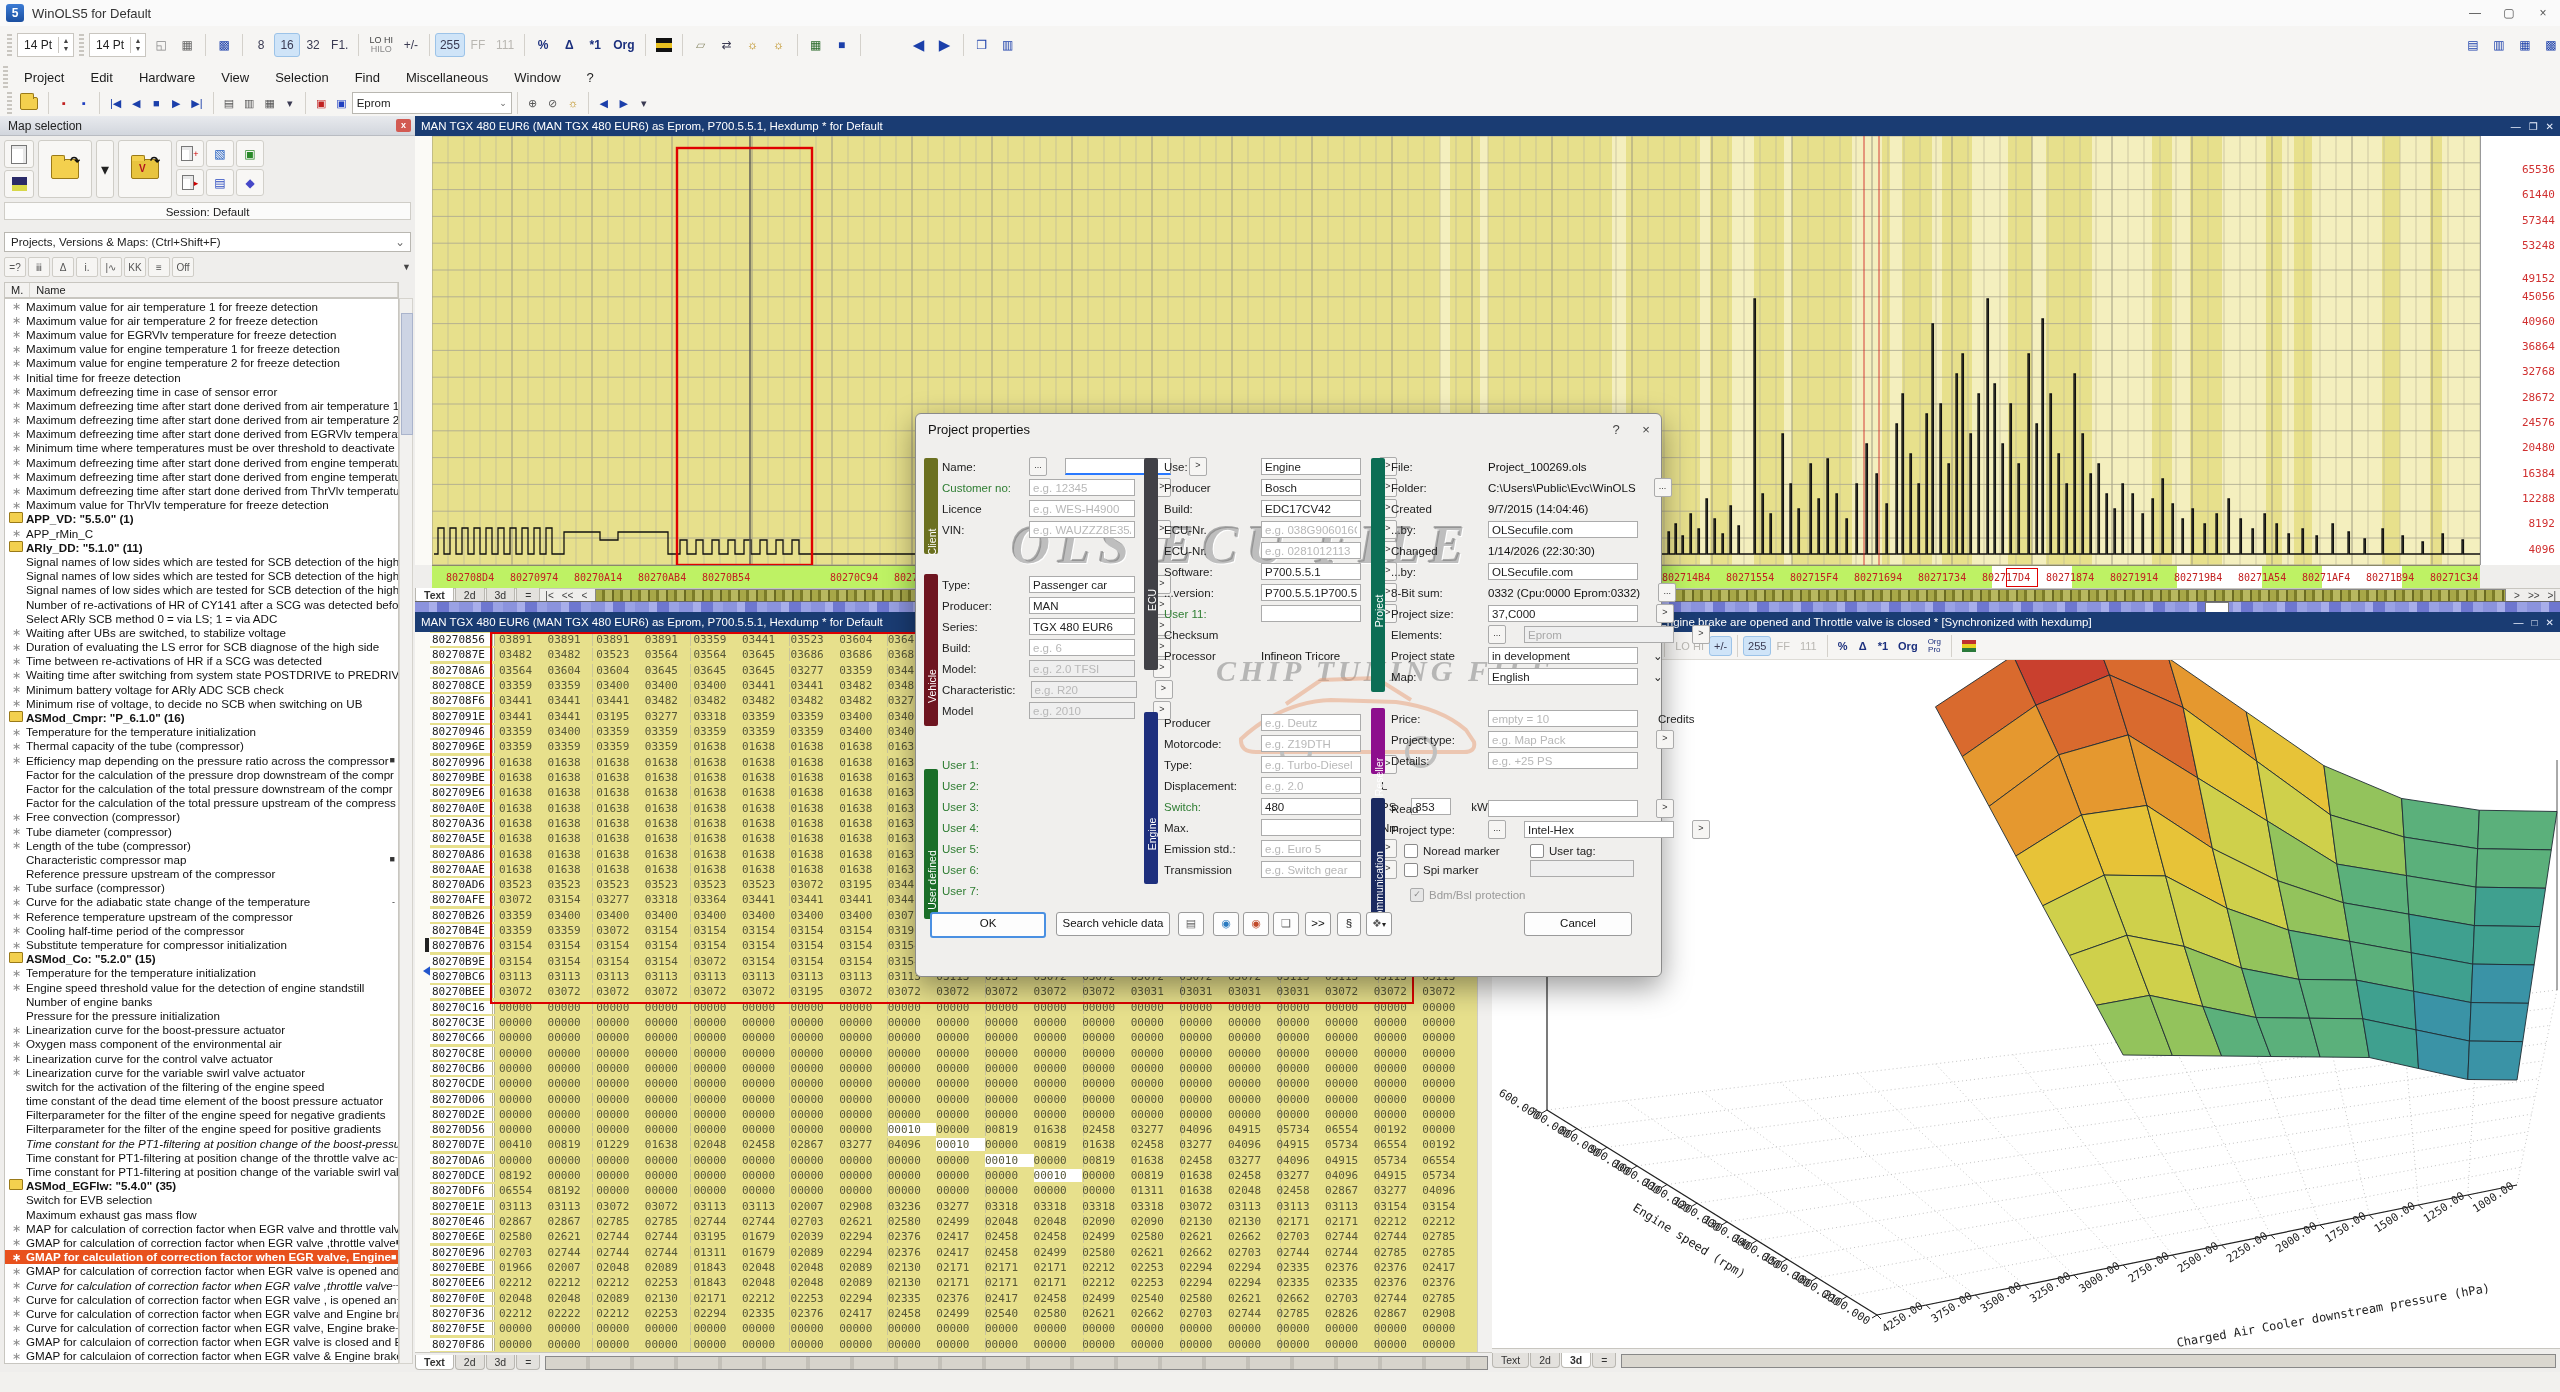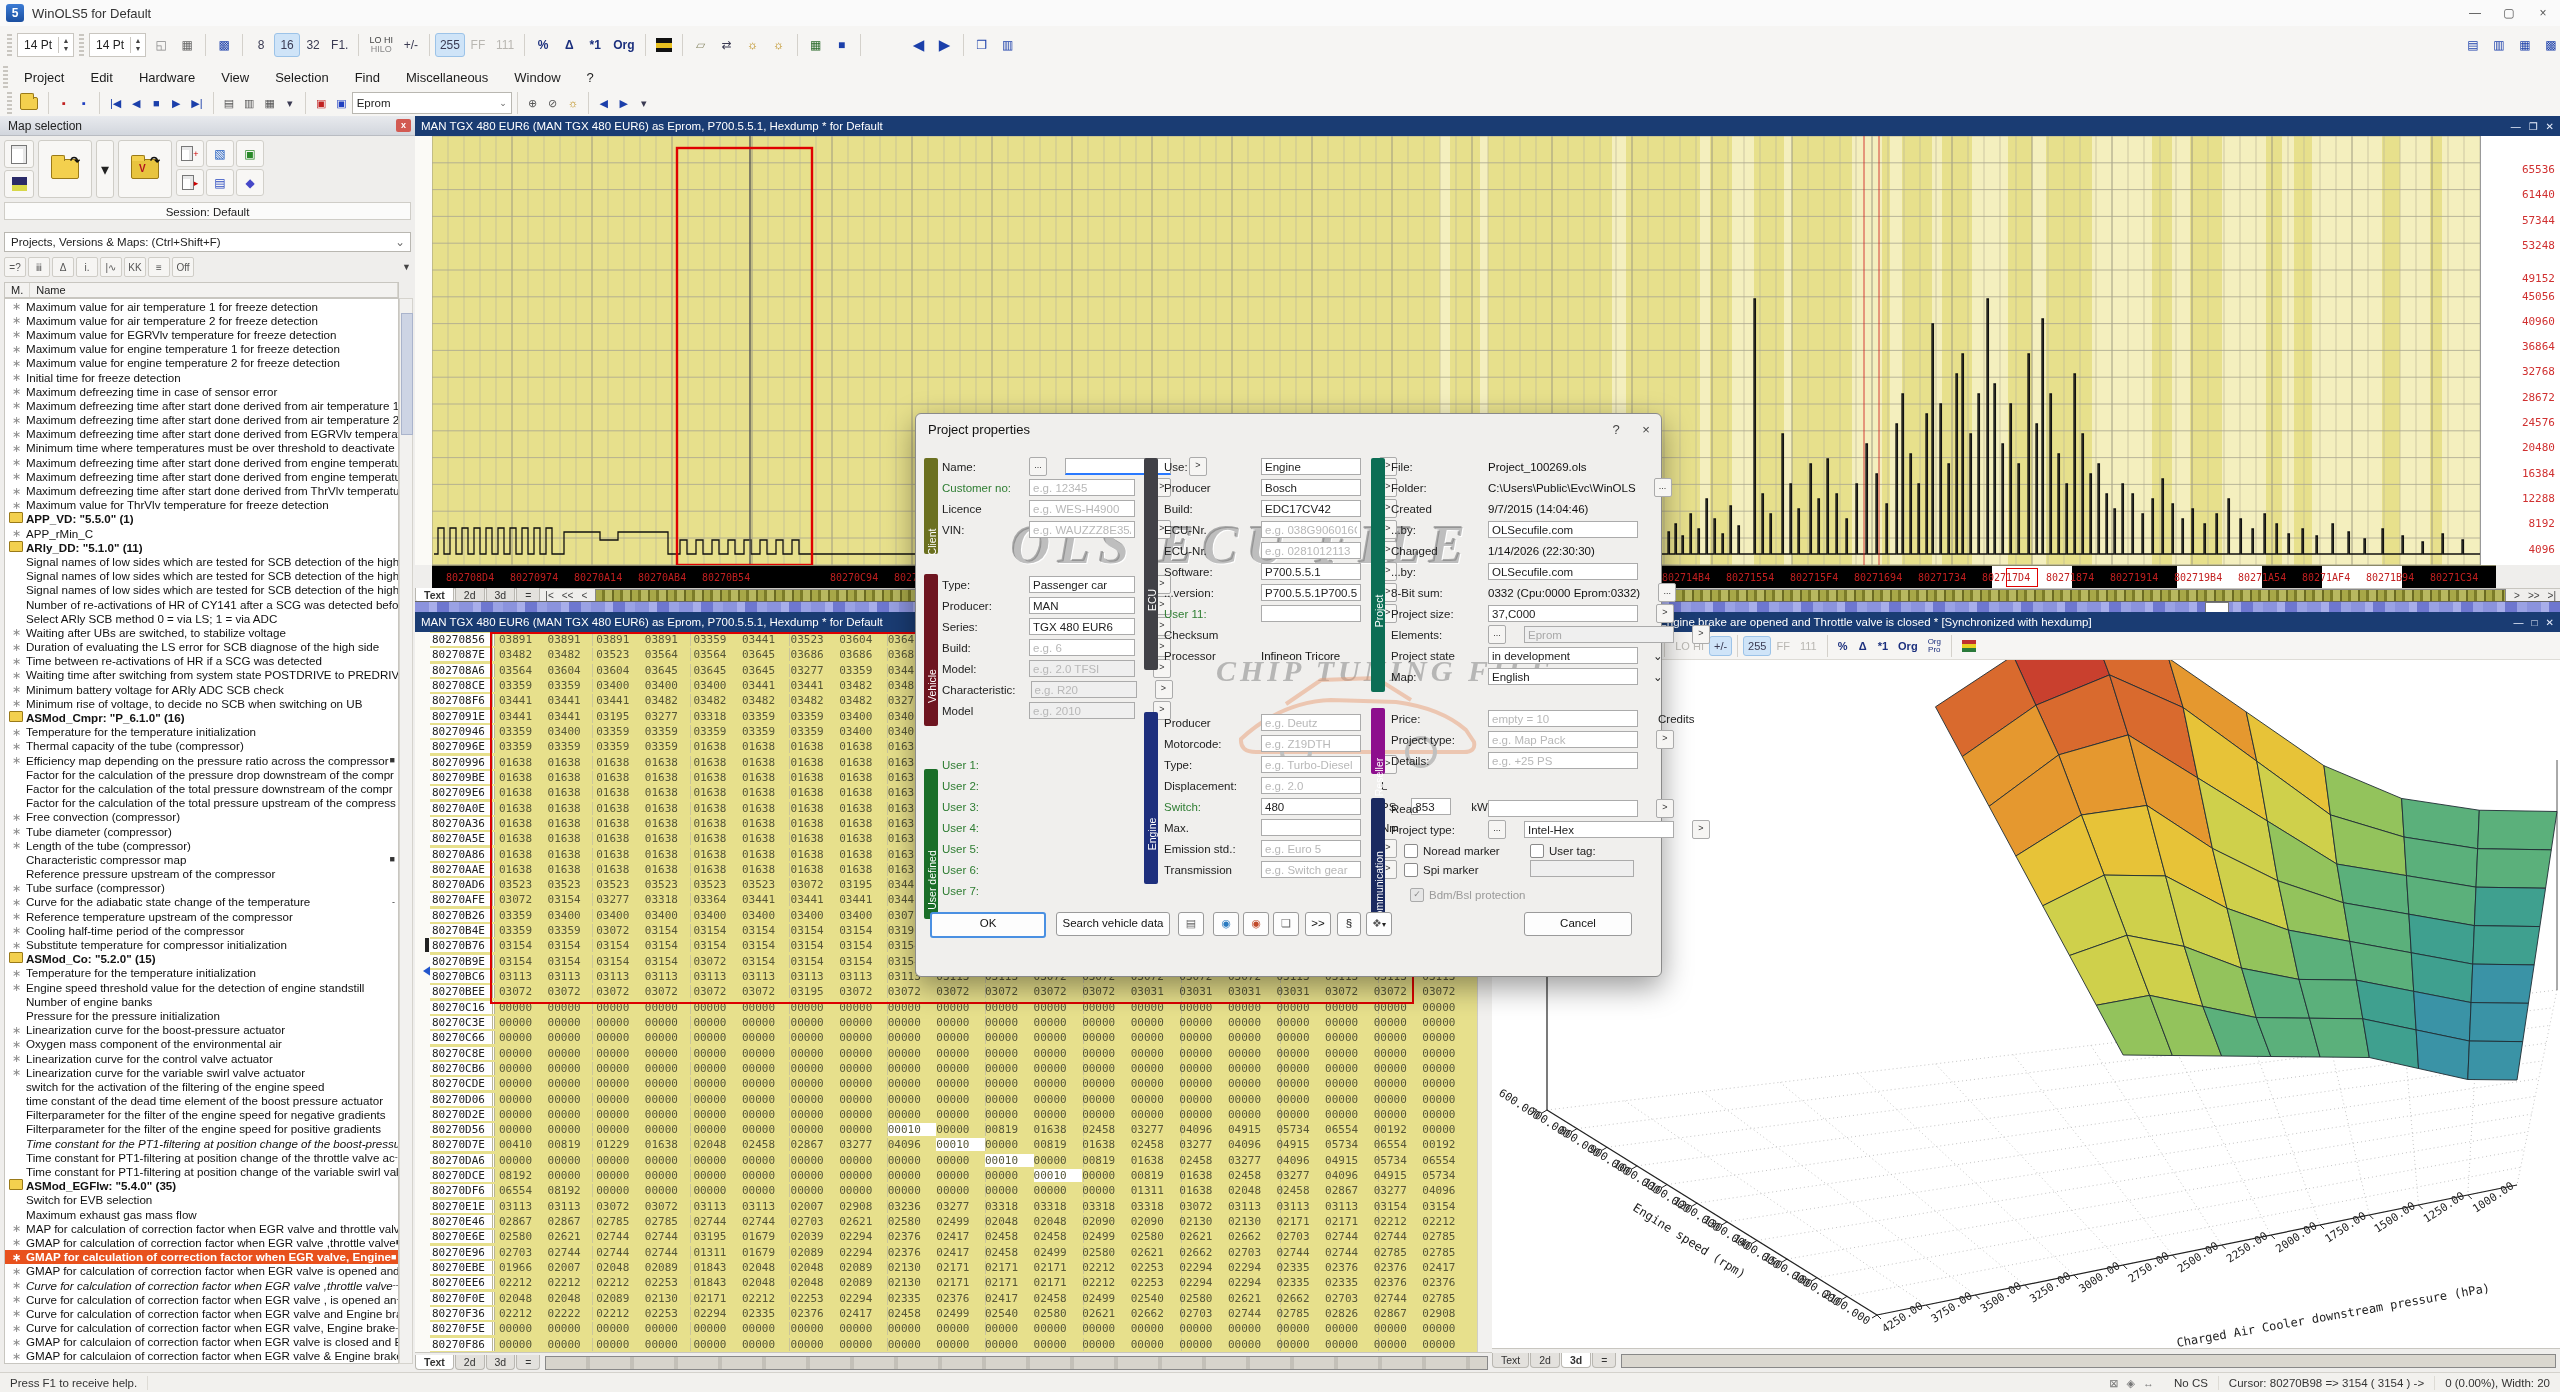--- a/index.html
+++ b/index.html
@@ -60,21 +60,21 @@
   
   #mdi{left:415px;top:116px;width:2145px;height:1256px;background:#16418a;}
   .cwin{position:absolute;background:#efeeec;}
   .ctitle{height:20px;background:#1a3c73;color:#fff;font-size:11.5px;display:flex;align-items:center;padding:0 6px;white-space:nowrap;overflow:hidden;}
   .ctitle .cbtns{margin-left:auto;display:flex;gap:8px;font-size:10px;color:#e8eefc;}
   
   #chartwrap{position:absolute;left:17px;top:20px;width:2048px;height:429px;background:#e7e08c;overflow:hidden;}
   #markerstrip{position:absolute;left:0;top:20px;width:17px;height:429px;background:#fbfaf6;border-right:1px solid #c5c2a8;}
   #axisstrip{position:absolute;left:2065px;top:20px;width:80px;height:429px;background:#fff;border-left:1px solid #999;font:11px "DejaVu Sans Mono",monospace;color:#d03030;}
   #axisstrip div{position:absolute;right:6px;}
-  #addrrow{position:absolute;left:17px;top:449px;width:2048px;height:23px;background:#000000;border-top:1px solid #8a8868;font:10px "DejaVu Sans Mono",monospace;color:#c22020;overflow:hidden;padding-left:16px;}
+  #addrrow{position:absolute;left:17px;top:449px;width:2048px;height:23px;background:#bef264;border-top:1px solid #8a8868;font:10px "DejaVu Sans Mono",monospace;color:#c22020;overflow:hidden;}
   #addrrow .al{position:absolute;top:6px;}
   .tabstrip{position:absolute;display:flex;align-items:center;background:#efeeec;border-top:1px solid #c8c6c0;font-size:10.5px;}
   .tab{padding:1px 8px;border:1px solid #b9b7b1;border-top:none;background:#e3e1dd;border-radius:0 0 4px 4px;margin-right:1px;color:#333;}
   .tab.active{background:#fff;font-weight:bold;}
   .navb{padding:0 4px;color:#444;font-size:10px;}
   .ovstrip{height:12px;flex:1;margin:0 4px;background:repeating-linear-gradient(90deg,#a8a848 0 6px,#7c7c28 6px 9px,#b8b860 9px 16px,#6b6b22 16px 18px);border:1px solid #888;}
   .bluestrip{position:absolute;left:0;width:100%;height:11px;background:repeating-linear-gradient(90deg,#8b93dd 0 14px,#a8aeea 14px 22px,#6e77cf 22px 34px,#9aa2e4 34px 44px);border-top:1px solid #666;}
   .bluestrip .handle{position:absolute;top:0;width:22px;height:10px;background:#fff;border:1px solid #777;}
   
   #hexbody{position:absolute;left:15px;top:20px;width:1048px;height:720px;background:#e7e08c;overflow:hidden;font:11px "DejaVu Sans Mono",monospace;}
@@ -1643,24 +1643,13 @@
         <div class="ibtn" style="left: 297px; top: 498px;"><span style="color:#2a7ac0;">◉</span></div>
         <div class="ibtn" style="left: 327px; top: 498px;"><span style="color:#c04a2a;">◉</span></div>
         <div class="ibtn" style="left: 357px; top: 498px;"><span style="color:#666;">❏</span></div>
         <div class="dlgbtn" style="left: 389px; top: 498px; width: 24px;">&gt;&gt;</div>
         <div class="dlgbtn" style="left: 421px; top: 498px; width: 22px;">§</div>
         <div class="ibtn" style="left: 450px; top: 498px;"><span style="color:#555;">❖</span><span style="font-size:8px;">▾</span></div>
         <div class="dlgbtn" style="left: 608px; top: 498px; width: 106px;">Cancel</div>
       </div>
   </div>
 
-  <div id="statusbar" class="abs">
-    <span class="seg">Press F1 to receive help.</span>
-    <div class="icons">
-      <span>⊠</span>
-      <span>◈</span>
-      <span>↔</span>
-    </div>
-    <span class="seg" style="margin-left:10px;">No CS</span>
-    <span class="seg">Cursor: 80270B98 =&gt;  3154 ( 3154 )  -&gt;</span>
-    <span class="seg" style="border-right:none;">0 (0.00%), Width: 20</span>
-  </div>
 </div>
 
 </body></html>

